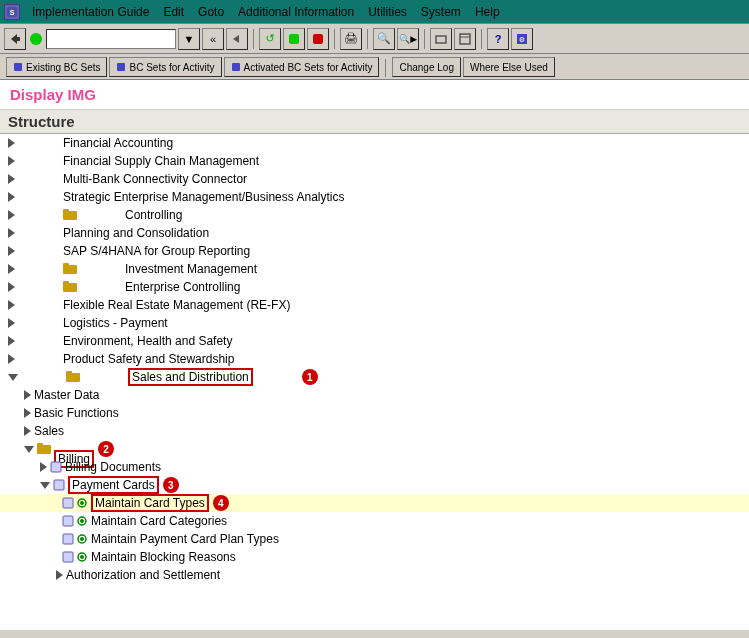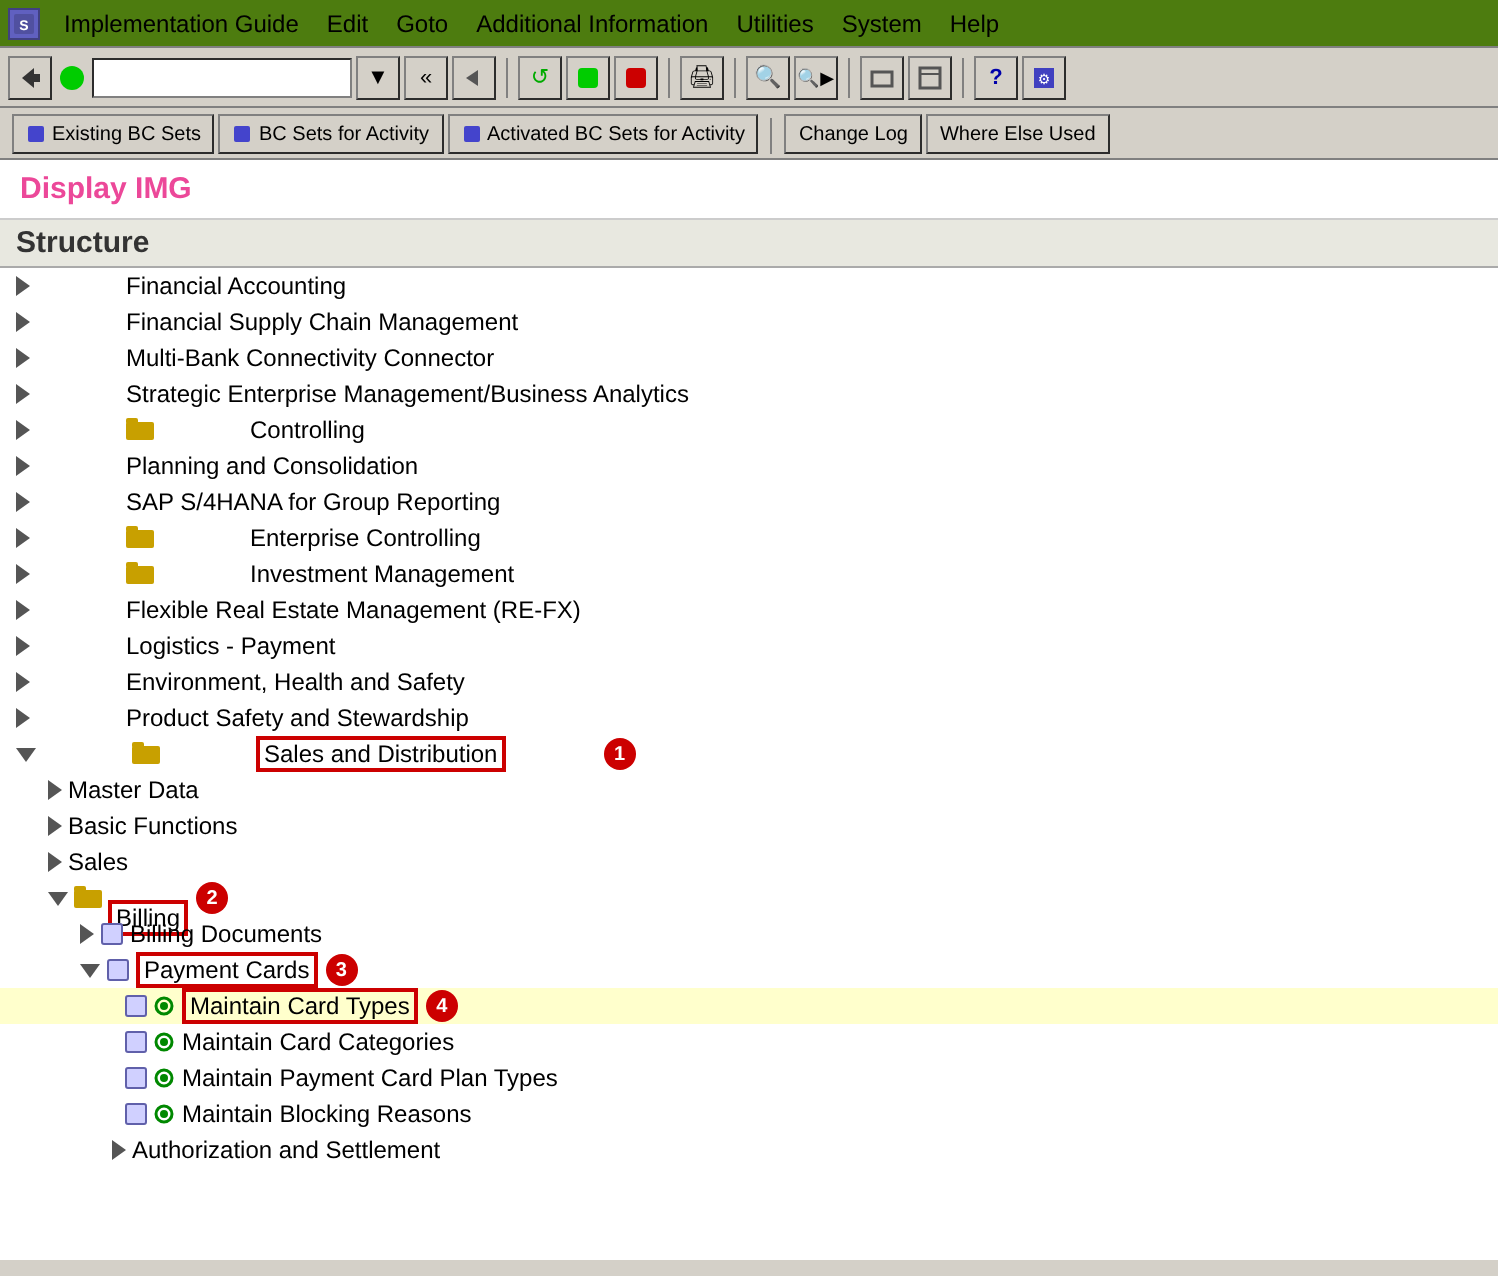--- a/index.html
+++ b/index.html
@@ -7,21 +7,21 @@
       font-family: Arial, sans-serif;
       font-size: 12px;
       background: #d4d0c8;
       width: 749px;
       height: 638px;
       overflow: hidden;
     }
 
     
     .menu-bar {
-      background: #4d7c0f;
+      background: #0f766e;
       border-bottom: 1px solid #808080;
       display: flex;
       align-items: center;
       padding: 2px 4px;
       gap: 2px;
       height: 24px;
     }
     .menu-bar-icon {
       width: 16px;
       height: 16px;
@@ -334,32 +334,32 @@
   </div>
 
   <div class="tree-item indent1">
     <span class="arrow-right"></span>
     <span style="width:14px;height:14px;margin-right:3px;flex-shrink:0;">
       <svg width="14" height="12" viewBox="0 0 14 12">
           <rect x="0" y="3" width="14" height="9" rx="1" fill="#c8a000"></rect>
           <rect x="0" y="1" width="6" height="3" rx="1" fill="#c8a000"></rect>
         </svg>
     </span>
-    <span class="item-label">Enterprise Controlling</span>
+    <span class="item-label">Investment Management</span>
   </div>
 
   <div class="tree-item indent1">
     <span class="arrow-right"></span>
     <span style="width:14px;height:14px;margin-right:3px;flex-shrink:0;">
       <svg width="14" height="12" viewBox="0 0 14 12">
           <rect x="0" y="3" width="14" height="9" rx="1" fill="#c8a000"></rect>
           <rect x="0" y="1" width="6" height="3" rx="1" fill="#c8a000"></rect>
         </svg>
     </span>
-    <span class="item-label">Investment Management</span>
+    <span class="item-label">Enterprise Controlling</span>
   </div>
 
   <div class="tree-item indent1">
     <span class="arrow-right"></span>
     <span class="item-label">Flexible Real Estate Management (RE-FX)</span>
   </div>
 
   <div class="tree-item indent1">
     <span class="arrow-right"></span>
     <span class="item-label">Logistics - Payment</span>

